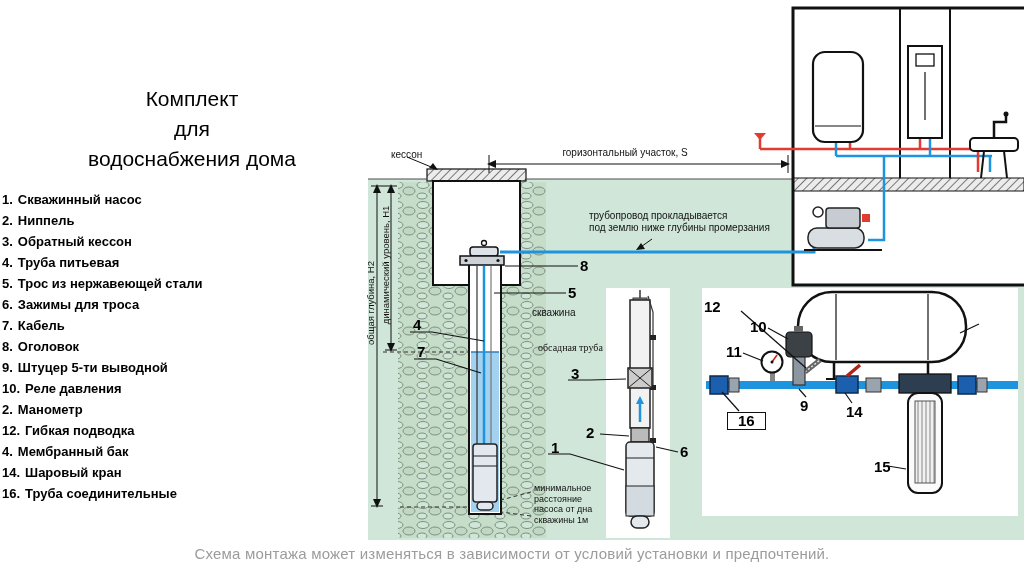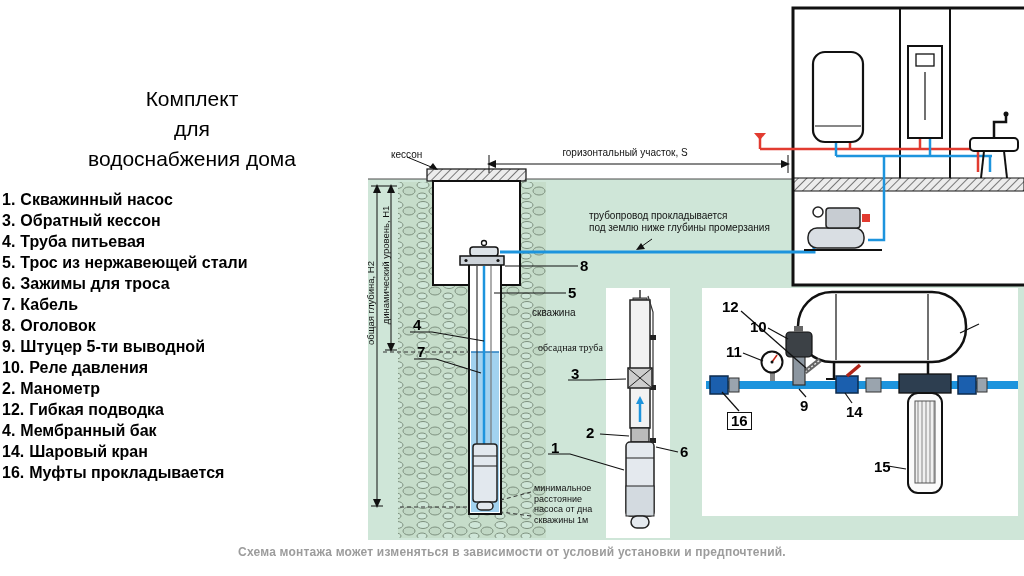--- a/index.html
+++ b/index.html
@@ -2,31 +2,31 @@
 <html style="--ground_green: #cfe6d8; --pipe_blue: #1d94dd; --pipe_red: #e23b30; --water_blue: #a2d2ef; --footer_gray: #9c9c9c;"><head>
 <meta charset="utf-8">
 <style>
   html,body{margin:0;padding:0;background:#fff;}
   .stage{position:relative;width:1024px;height:576px;background:#fff;overflow:hidden;
          font-family:"Liberation Sans",sans-serif;color:#000;}
   svg{position:absolute;left:0;top:0;}
   .title{position:absolute;left:8px;top:70px;width:340px;margin:14px;text-align:center;
          font-size:21px;line-height:30px;font-weight:400;white-space:pre-line;}
   .parts{position:absolute;left:2px;top:189px;width:362px;}
-  .part{font-size:16px;line-height:21px;font-weight:700;white-space:nowrap;}
+  .part{font-size:13px;line-height:21px;font-weight:700;white-space:nowrap;}
   .part .pn{margin-right:5px;}
   .lbl{position:absolute;font-size:10px;line-height:11.5px;color:#111;white-space:pre-line;}
   .lbl.center{text-align:center;}
   .lbl.tiny{font-size:9px;line-height:10.5px;}
   .rot{position:absolute;font-size:9.5px;color:#111;white-space:nowrap;
        transform:translate(-50%,-50%) rotate(-90deg);}
   .num{position:absolute;font-weight:700;font-size:15px;line-height:16px;color:#000;white-space:nowrap;}
-  .num.boxed{border:1.5px solid #111;padding:0 3px;line-height:16px;}
-  .footer{position:absolute;left:0;right:0;top:545px;text-align:center;font-weight:700;
-          font-size:12px;color:var(--footer_gray,#9e9e9e);letter-spacing:.2px;}
+  .num.boxed{border:1.5px solid #111;padding:0 10px;line-height:16px;}
+  .footer{position:absolute;left:0;right:0;top:545px;text-align:center;font-weight:400;
+          font-size:15px;color:var(--footer_gray,#9e9e9e);letter-spacing:.2px;}
 </style>
 </head>
 <body>
 
 <div class="stage">
 
   <svg width="1024" height="576" viewBox="0 0 1024 576">
     <defs>
       <pattern id="stones" width="26" height="20" patternUnits="userSpaceOnUse">
         <rect width="26" height="20" fill="#c6ddca"></rect>
@@ -243,43 +243,44 @@
   <div class="rot" style="left:385px;top:265px;">динамический уровень, Н1</div>
 
   <div class="num" style="left:580px;top:258px;">8</div>
   <div class="num" style="left:568px;top:285px;">5</div>
   <div class="num" style="left:413px;top:317px;">4</div>
   <div class="num" style="left:417px;top:344px;">7</div>
   <div class="num" style="left:571px;top:366px;">3</div>
   <div class="num" style="left:586px;top:425px;">2</div>
   <div class="num" style="left:551px;top:440px;">1</div>
   <div class="num" style="left:680px;top:444px;">6</div>
-  <div class="num" style="left:722px;top:299px;">12</div>
+  <div class="num" style="left:704px;top:299px;">12</div>
   <div class="num" style="left:750px;top:319px;">10</div>
   <div class="num" style="left:726px;top:344px;">11</div>
   <div class="num boxed" style="left:727px;top:412px;">16</div>
   <div class="num" style="left:800px;top:398px;">9</div>
   <div class="num" style="left:846px;top:404px;">14</div>
   <div class="num" style="left:1029px;top:316px;text-align:center;">13</div>
   <div class="num" style="left:874px;top:459px;">15</div>
 
   <h1 class="title">Комплект
 для
 водоснабжения дома</h1>
   <div class="parts">
     <div class="part"><span class="pn">1.</span><span>Скважинный насос</span></div>
+    <div class="part"><span class="pn">2.</span><span>Ниппель</span></div>
     <div class="part"><span class="pn">3.</span><span>Обратный кессон</span></div>
     <div class="part"><span class="pn">4.</span><span>Труба питьевая</span></div>
     <div class="part"><span class="pn">5.</span><span>Трос из нержавеющей стали</span></div>
     <div class="part"><span class="pn">6.</span><span>Зажимы для троса</span></div>
     <div class="part"><span class="pn">7.</span><span>Кабель</span></div>
     <div class="part"><span class="pn">8.</span><span>Оголовок</span></div>
     <div class="part"><span class="pn">9.</span><span>Штуцер 5-ти выводной</span></div>
     <div class="part"><span class="pn">10.</span><span>Реле давления</span></div>
     <div class="part"><span class="pn">2.</span><span>Манометр</span></div>
     <div class="part"><span class="pn">12.</span><span>Гибкая подводка</span></div>
     <div class="part"><span class="pn">4.</span><span>Мембранный бак</span></div>
     <div class="part"><span class="pn">14.</span><span>Шаровый кран</span></div>
-    <div class="part"><span class="pn">16.</span><span>Муфты прокладывается</span></div>
+    <div class="part"><span class="pn">16.</span><span>Труба соединительные</span></div>
   </div>
 
   <div class="footer">Схема монтажа может изменяться в зависимости от условий установки и предпочтений.</div>
 </div>
 
 </body></html>

